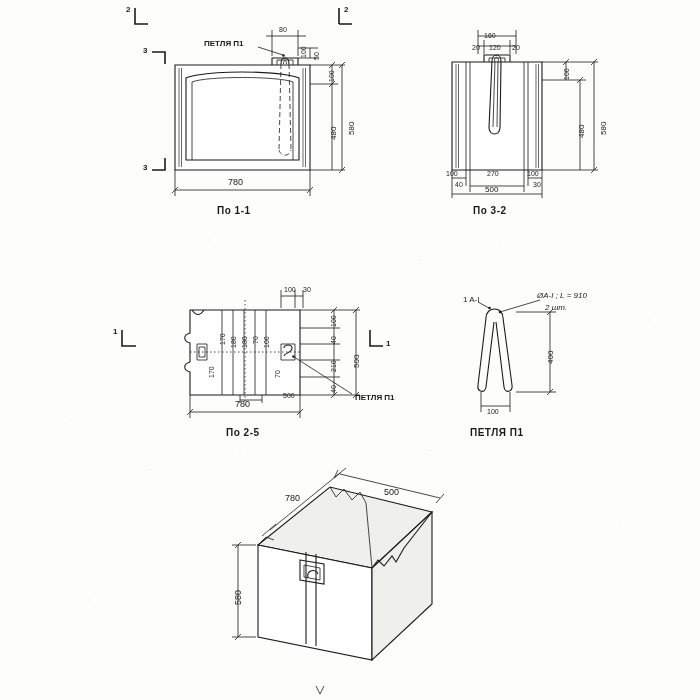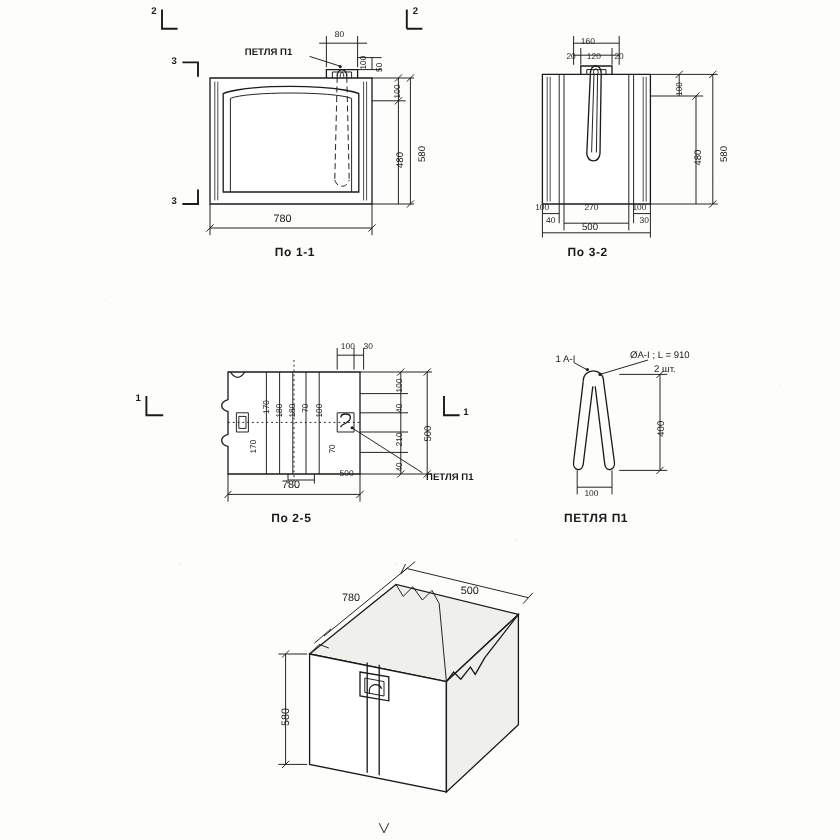--- a/index.html
+++ b/index.html
@@ -140,21 +140,21 @@
 
   <div class="lbl t7" style="left:279px; top:26px;">80</div>
   <div class="lbl t7 rot90" style="left:300px; top:58px;">100</div>
   <div class="lbl t7 rot90" style="left:313px; top:60px;">50</div>
 
   <div class="lbl t7 rot90" style="left:328px; top:82px;">100</div>
   <div class="lbl t8 rot90" style="left:330px; top:140px;">480</div>
   <div class="lbl t8 rot90" style="left:348px; top:135px;">580</div>
 
   <div class="lbl t9" style="left:228px; top:178px;">780</div>
-  <div class="lbl t10 bold" style="left:229px; top:206px;">По 1-1</div>
+  <div class="lbl t10 bold" style="left:217px; top:206px;">По 1-1</div>
 
   <svg width="700" height="700">
     <g>
       <path class="ln med fillw" d="M452,62 L542,62 L542,170 L452,170 Z"></path>
 
       <line class="ln thin" x1="466" y1="62" x2="466" y2="170"></line>
       <line class="ln thin" x1="470" y1="62" x2="470" y2="170"></line>
       <line class="ln thin" x1="524" y1="62" x2="524" y2="170"></line>
       <line class="ln thin" x1="528" y1="62" x2="528" y2="170"></line>
       <g class="hatch">
@@ -344,22 +344,22 @@
       <line class="ln thin" x1="547" y1="315" x2="553" y2="309"></line>
       <line class="ln thin" x1="547" y1="395" x2="553" y2="389"></line>
 
       <line class="ln thin" x1="481" y1="392" x2="481" y2="412"></line>
       <line class="ln thin" x1="510" y1="392" x2="510" y2="412"></line>
       <line class="ln thin" x1="481" y1="406" x2="510" y2="406"></line>
     </g>
   </svg>
 
   <div class="lbl t8" style="left:463px; top:296px;">1 A-I</div>
-  <div class="lbl t8" style="left:525px; top:292px;">ØA-I ; L = 910</div>
-  <div class="lbl t8" style="left:545px; top:304px;">2 шт.</div>
+  <div class="lbl t8" style="left:537px; top:292px;font-style:italic;">ØA-I ; L = 910</div>
+  <div class="lbl t8" style="left:545px; top:304px;font-style:italic;">2 шт.</div>
   <div class="lbl t8 rot90" style="left:547px; top:364px;">400</div>
   <div class="lbl t7" style="left:487px; top:408px;">100</div>
   <div class="lbl t10 bold" style="left:470px; top:428px;">ПЕТЛЯ П1</div>
 
   <svg width="700" height="700">
     <g>
 
       <path class="ln med fillg" d="M258,545 L330,487 L432,512 L372,568 Z"></path>
 
       <path class="ln med fillw" d="M258,545 L372,568 L372,660 L258,637 Z"></path>

